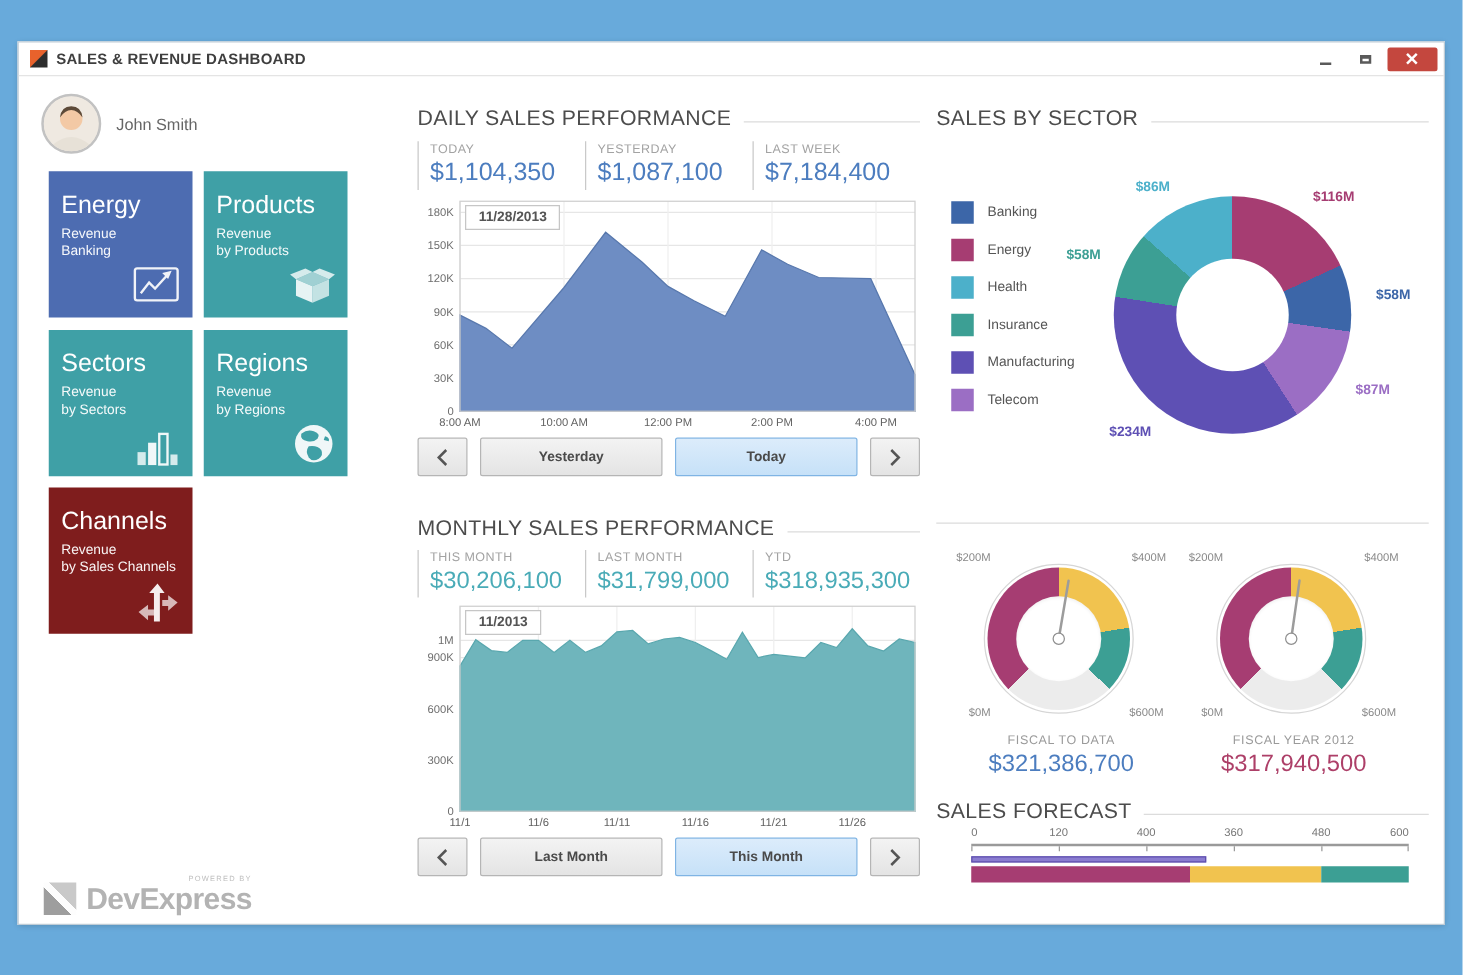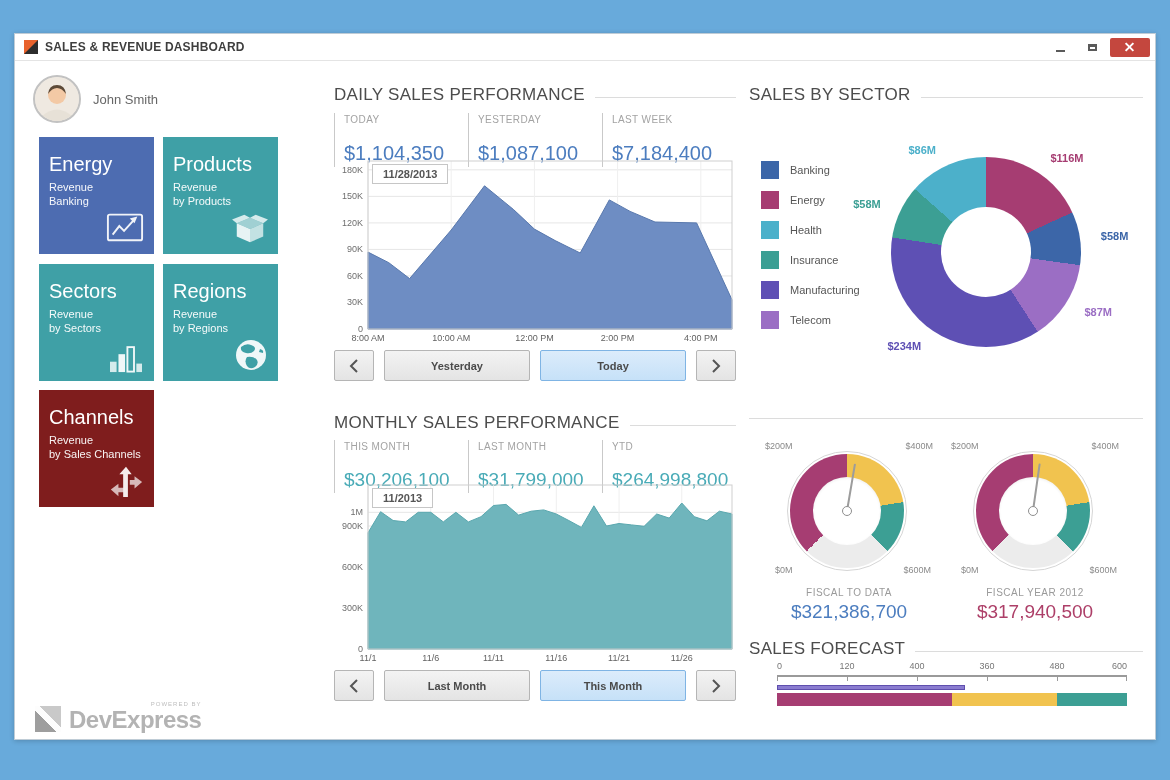--- a/index.html
+++ b/index.html
@@ -27,21 +27,21 @@
   .t0{left:24px;top:76px}.t1{left:148px;top:76px}.t2{left:24px;top:203px}.t3{left:148px;top:203px}.t4{left:24px;top:329px}
   
   .mid{position:absolute;left:319px;top:0;width:402px;height:100%}
   .right{position:absolute;left:734px;top:0;width:394px;height:100%}
   .sec-h{position:absolute;left:0;right:0;display:flex;align-items:center;gap:10px}
   .sec-title{font-size:17px;color:#4c4c4c;letter-spacing:.3px;white-space:nowrap;font-weight:400}
   .sec-rule{flex:1;height:1px;background:#dcdcdc;margin-top:5px}
   .stats{position:absolute;left:0;right:0;display:flex}
   .stat{flex:1;border-left:1px solid #c9c9c9;padding:1px 0 2px 9px}
   .stat-cap{font-size:10px;color:#a3a3a3;letter-spacing:.4px}
-  .stat-val{font-size:20px;margin-top:17px}
+  .stat-val{font-size:20px;margin-top:2px}
   .stats.monthly .stat-val{font-size:19px}
   .chart-wrap{position:absolute;left:0}
   .date-chip{position:absolute;left:38px;top:9px;background:#fff;border:1px solid #c6c6c6;font-size:11px;font-weight:700;color:#555;padding:3px 10px}
   .nav-row{position:absolute;left:0;right:0;display:flex;gap:10px;height:31px}
   .nav-btn{background:linear-gradient(#f3f3f3,#e4e4e4);border:1px solid #b5b5b5;border-radius:2px;font-size:11px;font-weight:700;color:#4a4a4a;display:flex;align-items:center;justify-content:center;cursor:pointer;box-sizing:border-box}
   .nav-chev{width:40px}
   .nav-main{flex:1}
   .nav-btn.selected{background:linear-gradient(#dcecfb,#c6e1f8);border-color:#7fb4e4}
   
   .legend{position:absolute;left:12px;top:100px}
@@ -261,21 +261,21 @@
         <div class="stat">
           <div class="stat-cap">THIS MONTH</div>
           <div class="stat-val acc-monthly" style="color: rgb(73, 171, 183);">$30,206,100</div>
         </div>
         <div class="stat">
           <div class="stat-cap">LAST MONTH</div>
           <div class="stat-val acc-monthly" style="color: rgb(73, 171, 183);">$31,799,000</div>
         </div>
         <div class="stat">
           <div class="stat-cap">YTD</div>
-          <div class="stat-val acc-monthly" style="color: rgb(73, 171, 183);">$264,998,800</div>
+          <div class="stat-val acc-monthly" style="color: rgb(73, 171, 183);">$318,935,300</div>
         </div>
       </div>
       <div class="chart-wrap" style="top:418px">
         <svg id="monthly-chart" width="402" height="186">
             <line x1="34" y1="170" x2="398" y2="170" stroke="#e6e6e6"></line>
             <text x="29" y="173" text-anchor="end" font-size="9" fill="#6e6e6e">0</text>
             <line x1="34" y1="129" x2="398" y2="129" stroke="#e6e6e6"></line>
             <text x="29" y="132" text-anchor="end" font-size="9" fill="#6e6e6e">300K</text>
             <line x1="34" y1="88" x2="398" y2="88" stroke="#e6e6e6"></line>
             <text x="29" y="91" text-anchor="end" font-size="9" fill="#6e6e6e">600K</text>

